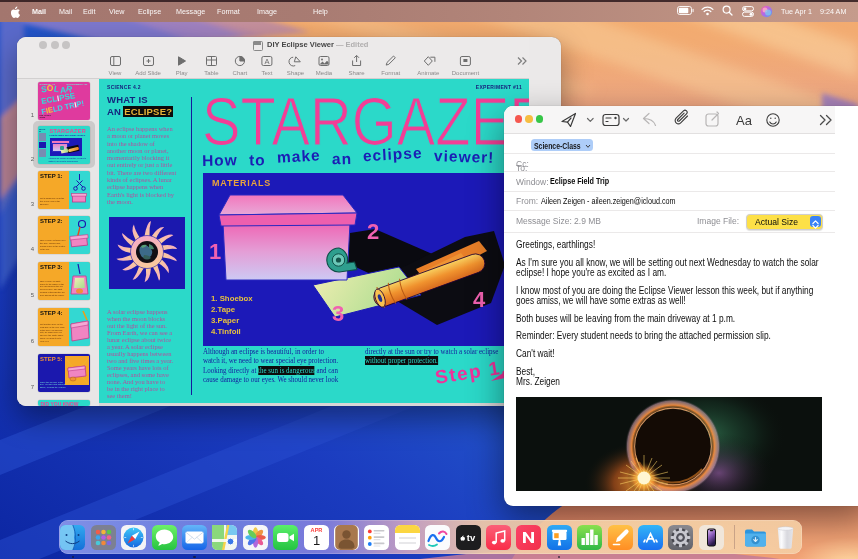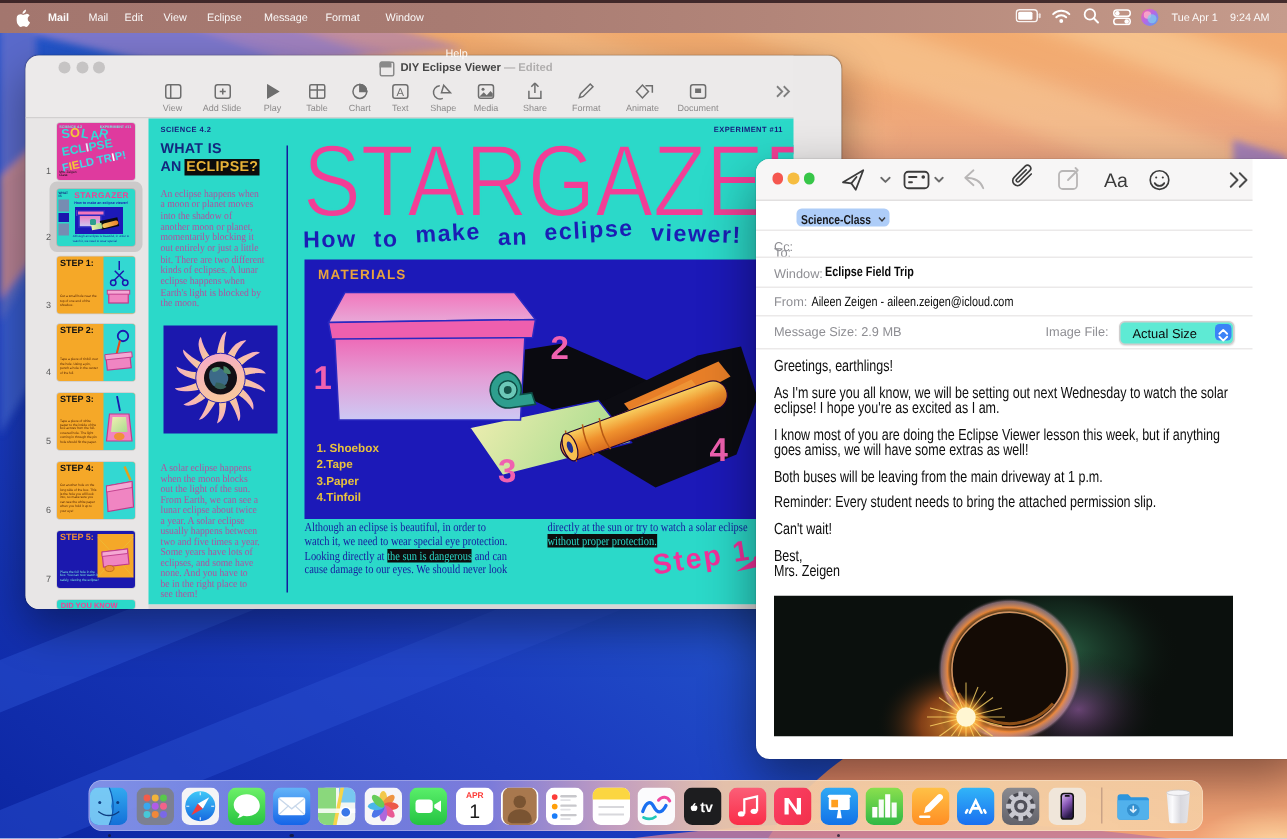--- a/index.html
+++ b/index.html
@@ -96,22 +96,22 @@
   <svg class="abs" style="left:11px;top:5px;" width="11" height="13" viewBox="0 0 11 13">
     <path fill="#fff" d="M5.6 3.1c.5-.7 1.4-1.2 2.1-1.2.1.8-.2 1.6-.7 2.2-.5.6-1.3 1.1-2.1 1 -.1-.8.3-1.6.7-2zM7.9 5.5c-1.1 0-2 .6-2.5.6-.5 0-1.3-.6-2.2-.6-1.1 0-2.2.7-2.8 1.7-1.2 2.1-.3 5.2.9 6.9.6.8 1.3 1.7 2.2 1.7.9 0 1.2-.6 2.2-.6 1 0 1.3.6 2.2.6.9 0 1.5-.8 2.1-1.7.7-1 .9-1.9 1-2 0 0-1.9-.7-1.9-2.9 0-1.8 1.5-2.6 1.6-2.7-.9-1.3-2.2-1.4-2.8-1.4z" transform="scale(0.82)"></path>
   </svg>
   <div class="mi bold" style="left:32px;">Mail</div>
   <div class="mi" style="left:59px;">Mail</div>
   <div class="mi" style="left:83px;">Edit</div>
   <div class="mi" style="left:109px;">View</div>
   <div class="mi" style="left:138px;">Eclipse</div>
   <div class="mi" style="left:176px;">Message</div>
   <div class="mi" style="left:217px;">Format</div>
-  <div class="mi" style="left:257px;">Window</div>
-  <div class="mi" style="left:297px;margin-top:24px;">Help</div>
+  <div class="mi" style="left:257px;">Image</div>
+  <div class="mi" style="left:313px;">Help</div>
 
   <svg class="abs" style="left:677px;top:6px;" width="17" height="9" viewBox="0 0 17 9">
     <rect x="0.5" y="0.5" width="14" height="8" rx="2.2" fill="none" stroke="rgba(255,255,255,0.9)" stroke-width="1"></rect>
     <rect x="1.8" y="1.8" width="9.5" height="5.4" rx="1" fill="#fff"></rect>
     <rect x="15.4" y="2.8" width="1.4" height="3.4" rx="0.7" fill="rgba(255,255,255,0.7)"></rect>
   </svg>
   <svg class="abs" style="left:701px;top:6px;" width="13" height="10" viewBox="0 0 13 10">
     <path d="M6.5 9.2 L2.1 4.6 A6.6 6.6 0 0 1 10.9 4.6 Z" fill="none"></path>
     <path d="M6.5 9.3 a1.3 1.3 0 1 0 0-2.6 a1.3 1.3 0 0 0 0 2.6z" fill="#fff"></path>
     <path d="M1.1 3.4 a7.6 7.6 0 0 1 10.8 0" stroke="#fff" stroke-width="1.3" fill="none" stroke-linecap="round"></path>
@@ -502,21 +502,21 @@
   <div class="abs mlabel" style="left:12px;top:53px;">Cc:</div>
   <div class="abs mline" style="top:65px;"></div>
   <div class="abs mlabel" style="left:12px;top:70.6px;">Window:</div>
   <div class="abs" style="left:46px;top:70.2px;font-size:9px;font-weight:bold;color:#0a0a0a;transform:scaleX(0.8);transform-origin:0 0;">Eclipse Field Trip</div>
   <div class="abs mline" style="top:84.5px;"></div>
   <div class="abs mlabel" style="left:12px;top:90px;">From:</div>
   <div class="abs" style="left:37px;top:89.7px;font-size:9px;color:#0a0a0a;transform:scaleX(0.8);transform-origin:0 0;">Aileen Zeigen - aileen.zeigen@icloud.com</div>
   <div class="abs mline" style="top:104px;"></div>
   <div class="abs mlabel" style="left:12px;top:110.4px;">Message Size: 2.9 MB</div>
   <div class="abs mlabel" style="left:193px;top:110.4px;">Image File:</div>
-  <div class="abs" style="left:242px;top:107.5px;width:75px;height:14px;background:#5eead4;border:0.5px solid #d0cece;border-radius:4px;box-shadow:0 0.5px 1px rgba(0,0,0,0.12);">
+  <div class="abs" style="left:242px;top:107.5px;width:75px;height:14px;background:#fde047;border:0.5px solid #d0cece;border-radius:4px;box-shadow:0 0.5px 1px rgba(0,0,0,0.12);">
     <div class="abs" style="left:8px;top:2.2px;font-size:8.6px;color:#0a0a0a;">Actual Size</div>
     <div class="abs" style="right:1.5px;top:1.5px;width:11px;height:11px;background:#3b82f7;border-radius:3px;">
       <svg width="11" height="11" viewBox="0 0 11 11">
           <path d="M2.9 4.5 L5.5 1.9 L8.1 4.5 M2.9 6.5 L5.5 9.1 L8.1 6.5" stroke="#fff" stroke-width="1.2" fill="none" stroke-linecap="round" stroke-linejoin="round"></path>
         </svg>
     </div>
   </div>
   <div class="abs mline" style="top:125.5px;"></div>
 
   <div class="abs" style="left:12px;top:133px;font-size:10.7px;line-height:10.45px;color:#0e0e0e;transform:scaleX(0.78);transform-origin:0 0;white-space:nowrap;">

